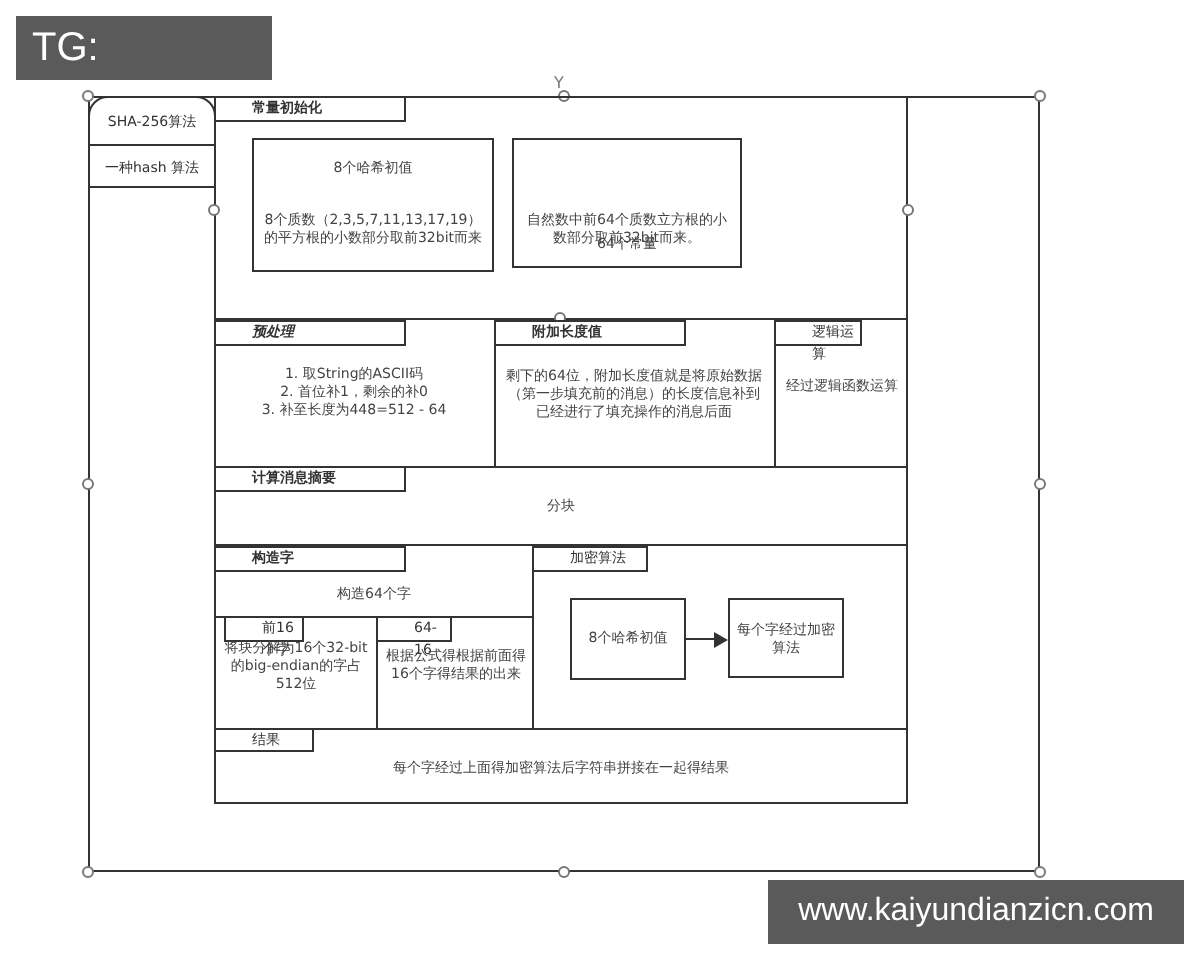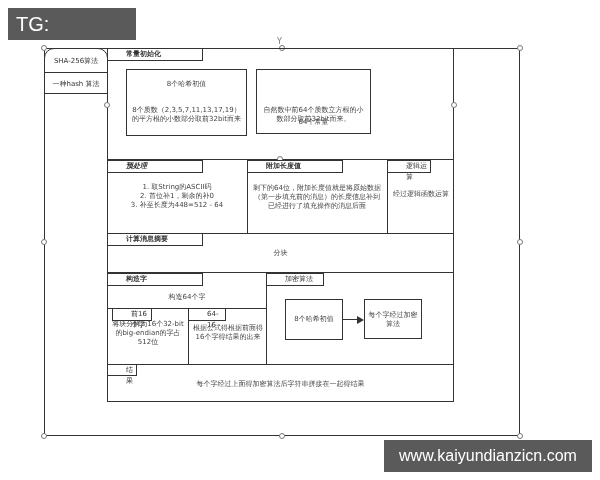--- a/index.html
+++ b/index.html
@@ -86,14 +86,14 @@
 <div class="abs tab" style="left:266px; top:273px; width:58px; height:13px;">加密算法</div>
 <div class="abs line" style="left:285px; top:299px; width:58px; height:41px;"></div>
 <div class="abs txt" style="left:287px; top:315px; width:54px;">8个哈希初值</div>
 <div class="abs" style="left:343px; top:319px; width:18px; height:1px; background:#333;"></div>
 <div class="abs" style="left:357px; top:316px; width:0; height:0; border-top:4px solid transparent; border-bottom:4px solid transparent; border-left:7px solid #333;"></div>
 <div class="abs line" style="left:364px; top:299px; width:58px; height:40px;"></div>
 <div class="abs txt" style="left:367px; top:311px; width:52px;">每个字经过加密算法</div>
 
 <div class="abs" style="left:107px; top:364px; width:347px; height:1px; background:#333;"></div>
 
-<div class="abs tab" style="left:107px; top:364px; width:30px; height:12px;">结果</div>
+<div class="abs tab" style="left:107px; top:364px; width:50px; height:12px;">结果</div>
 <div class="abs txt" style="left:107px; top:380px; width:347px;">每个字经过上面得加密算法后字符串拼接在一起得结果</div>
 
 </body></html>

